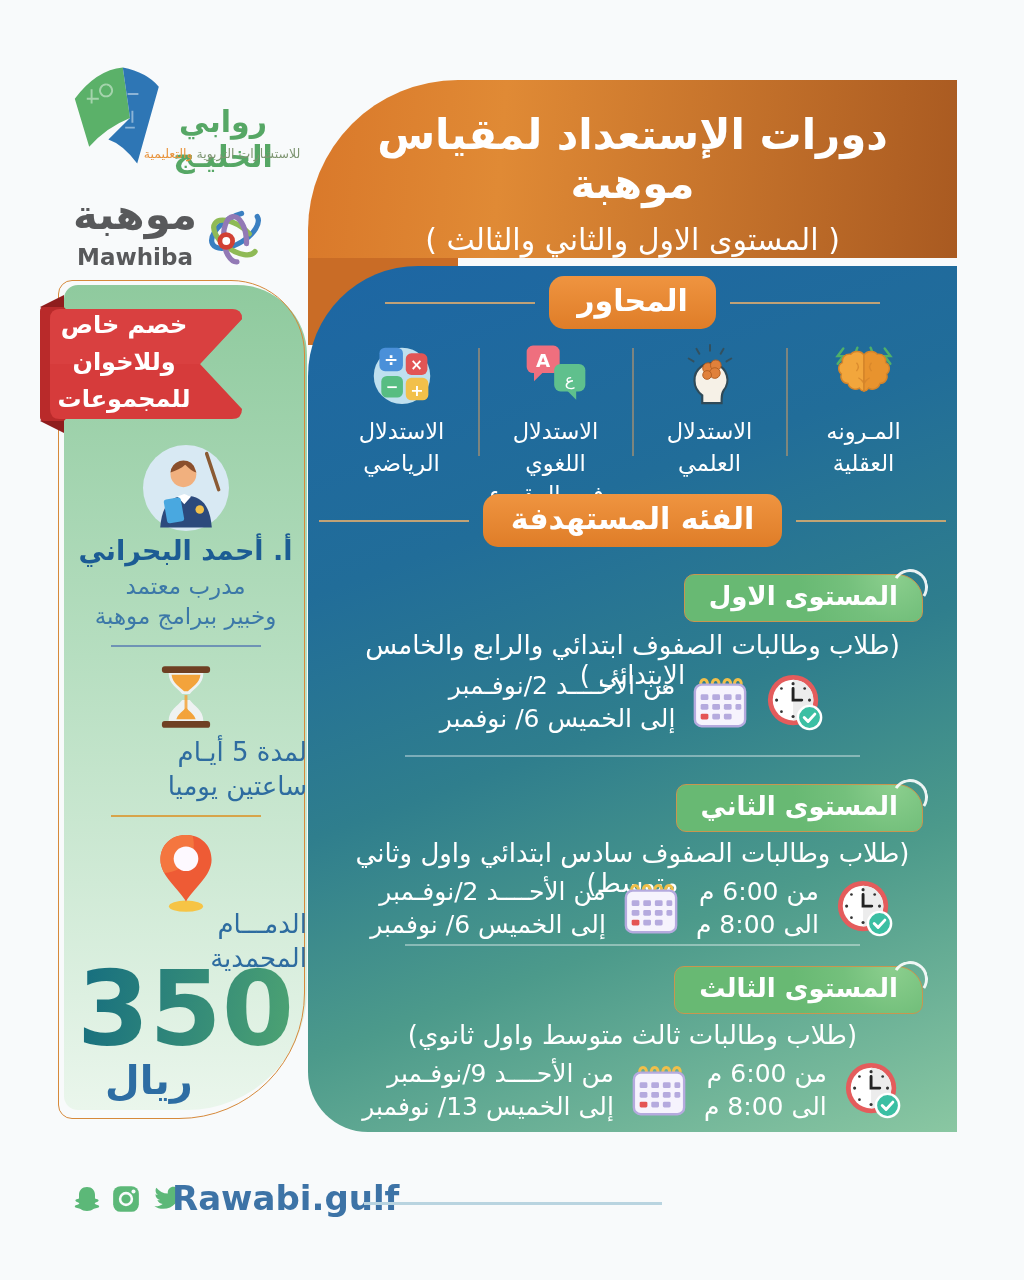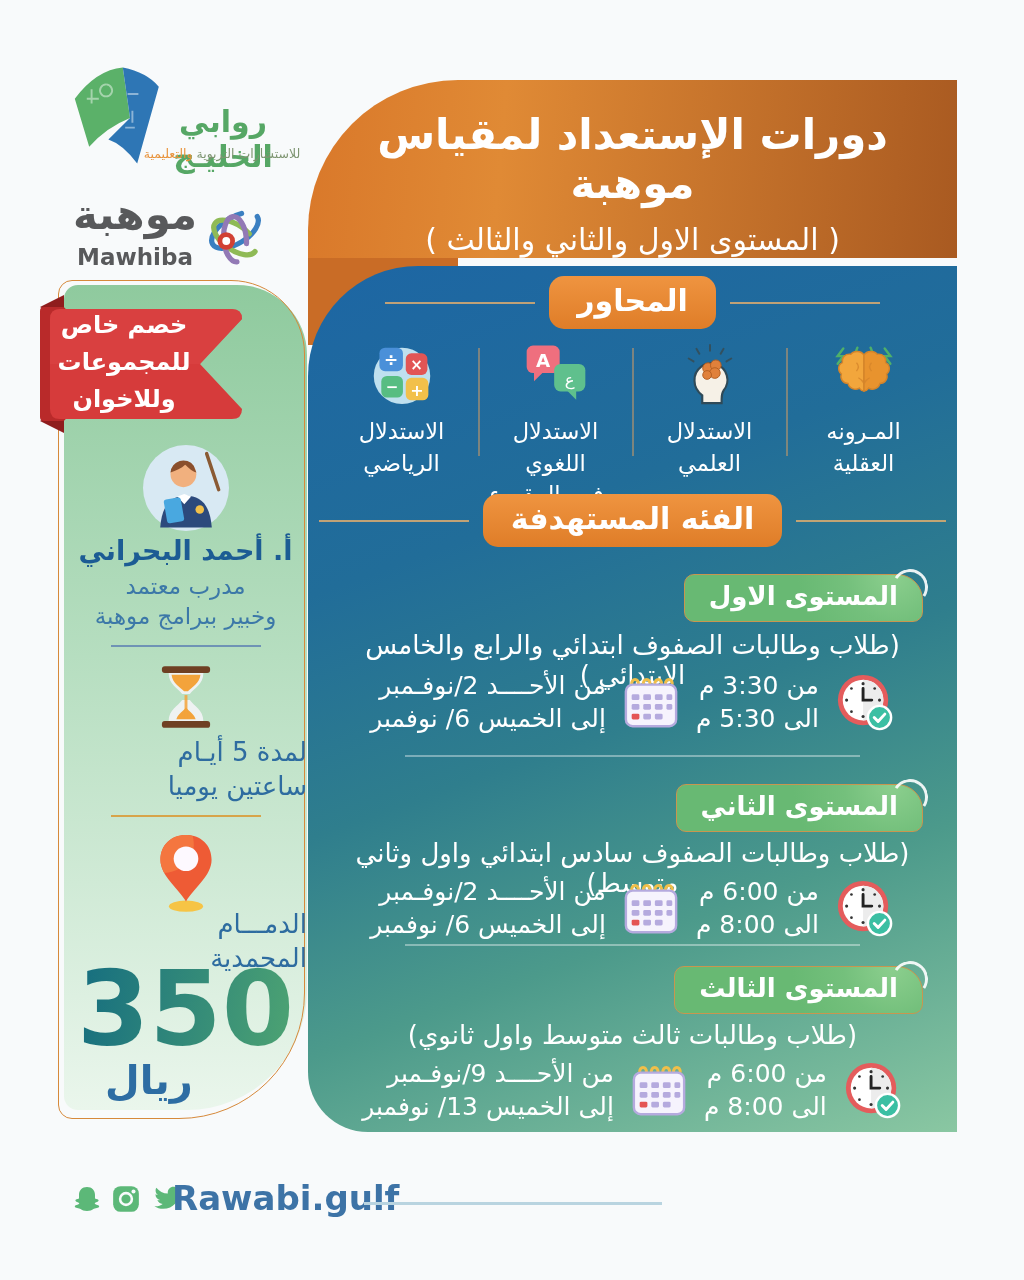--- a/index.html
+++ b/index.html
@@ -222,24 +222,20 @@
             <circle cx="46" cy="28" r="1.6"></circle>
             <circle cx="17" cy="16" r="1.4"></circle>
             <circle cx="41" cy="16" r="1.4"></circle>
             <circle cx="17" cy="40" r="1.4"></circle>
             <circle cx="41" cy="40" r="1.4"></circle>
           </g>
         <path d="M29 16 v12 h9" stroke="#222" stroke-width="3" fill="none" stroke-linecap="round"></path>
         <circle cx="46" cy="46" r="12" fill="#3bbfa3" stroke="#fff" stroke-width="2.5"></circle>
         <path d="M40.5 46 l4 4 7-7.5" stroke="#fff" stroke-width="3" fill="none" stroke-linecap="round" stroke-linejoin="round"></path>
       </svg>
-      <div class="sched-text">
-        <div>من 3:30 م</div>
-          <div>الى 5:30 م</div>
-      </div>
       <svg width="58" height="58" viewBox="0 0 60 58">
         <g stroke="#f0bf4a" stroke-width="3" fill="none">
             <path d="M10 10 c0-7 7-7 7 0"></path>
             <path d="M22 10 c0-7 7-7 7 0"></path>
             <path d="M34 10 c0-7 7-7 7 0"></path>
             <path d="M45 10 c0-7 7-7 7 0"></path>
           </g>
         <rect x="4" y="10" width="52" height="43" rx="7" fill="#f6f3fd" stroke="#b5aade" stroke-width="2.5"></rect>
         <g fill="#b5aade">
           <rect x="10" y="20" width="8" height="6" rx="1.5"></rect>
@@ -377,22 +373,22 @@
   <div class="sidebar">
     <svg class="ribbon" viewBox="0 0 212 146">
       <polygon points="6,16 30,4 30,30" fill="#8f1d1d"></polygon>
       <polygon points="6,130 30,142 30,116" fill="#8f1d1d"></polygon>
       <rect x="6" y="16" width="26" height="114" rx="4" fill="#b92a2a"></rect>
       <path d="M26 18 H198 q10 0 10 10 L166 73 l42 45 q0 10 -10 10 H26 q-10 0 -10 -10 V28 q0 -10 10 -10 z" fill="#d63b3b"></path>
       <path d="M26 18 H198 q10 0 10 10 L166 73 H16 V28 q0 -10 10 -10 z" fill="#db4545" opacity=".6"></path>
     </svg>
     <div class="ribbon-text">
       <div>خصم خاص</div>
+      <div>وللاخوان</div>
       <div>للمجموعات</div>
-      <div>وللاخوان</div>
     </div>
 
     <svg class="avatar" width="86" height="86" viewBox="0 0 100 100">
       <circle cx="50" cy="50" r="50" fill="#d8e9f3"></circle>
       <line x1="74" y1="10" x2="88" y2="52" stroke="#8a5a33" stroke-width="4" stroke-linecap="round"></line>
       <circle cx="47" cy="34" r="15" fill="#f1b07e"></circle>
       <path d="M32 32 a15 15 0 0 1 27 -8 l3 8 c-7 -2 -10 -7 -13 -9 c-4 4 -11 7 -17 9z" fill="#8a4f2c"></path>
       <path d="M20 96 c2 -28 14 -37 30 -37 s28 9 30 37 z" fill="#2c4a7c"></path>
       <path d="M40 60 l8 9 8 -9 -8 -3z" fill="#ffffff"></path>
       <rect x="26" y="62" width="20" height="28" rx="3" fill="#49a8e0" transform="rotate(-10 36 76)"></rect>

